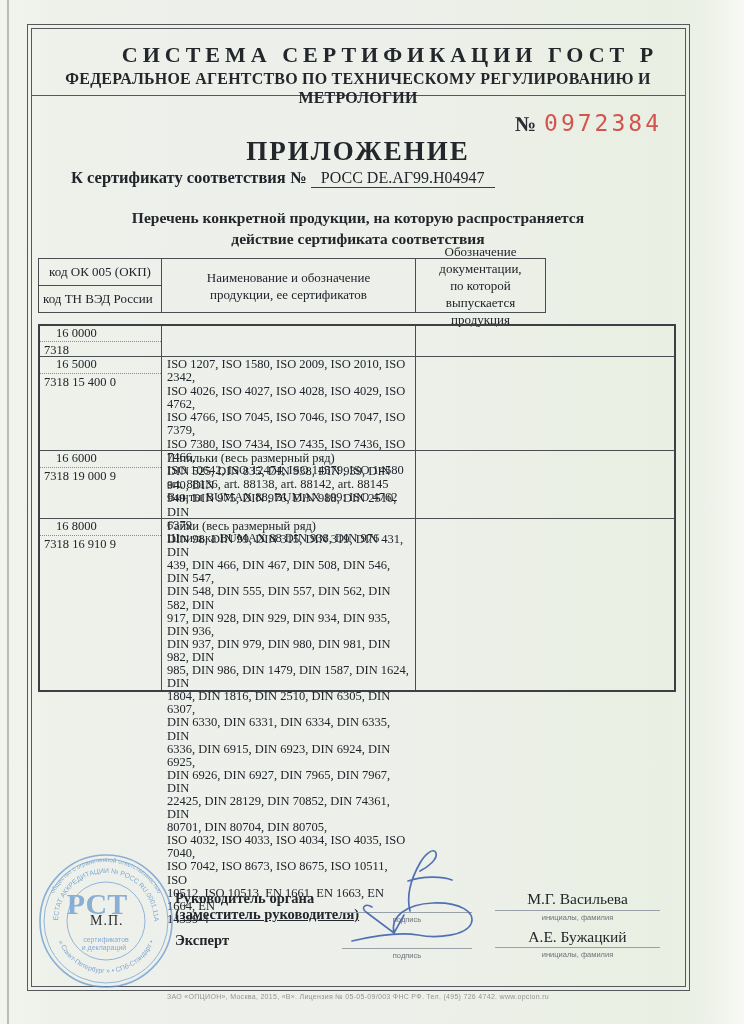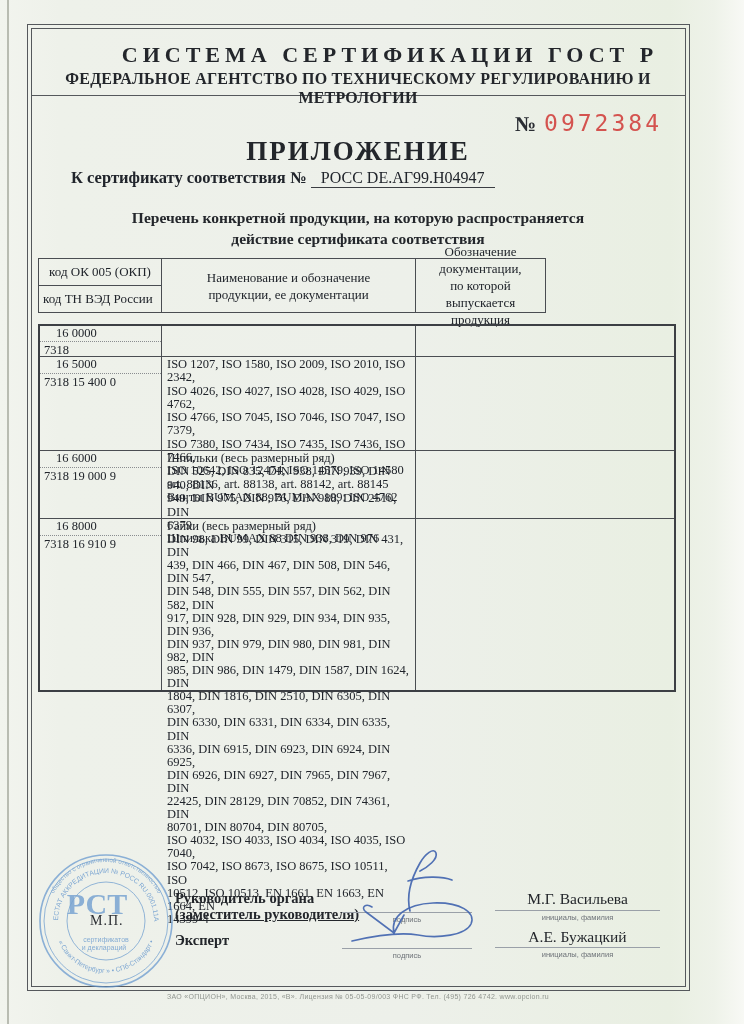--- a/index.html
+++ b/index.html
@@ -97,21 +97,21 @@
 
   <div class="subtitle">Перечень конкретной продукции,  на которую распространяется
 действие сертификата соответствия</div>
 
   <div class="thead">
     <div class="th th-c1">
       <div class="t">код ОК 005 (ОКП)</div>
       <div class="b">код ТН ВЭД России</div>
     </div>
     <div class="th th-c2">Наименование и обозначение
-продукции, ее документации</div>
+продукции, ее сертификатов</div>
     <div class="th th-c3">Обозначение документации,
 по которой выпускается продукция</div>
   </div>
 
   <div class="tbody">
     <div class="trow r1">
       <div class="td td-c1">
         <div class="okp">16 0000</div>
         <div class="tnv">7318</div>
       </div>

